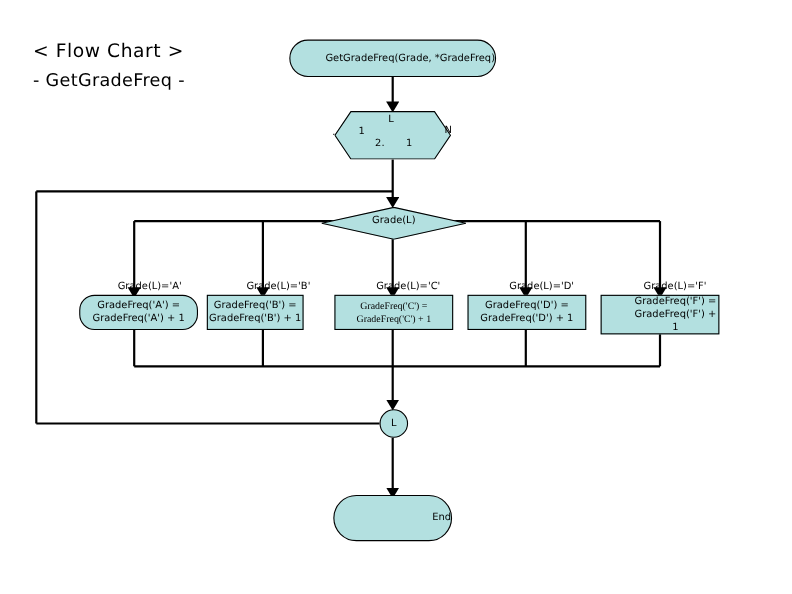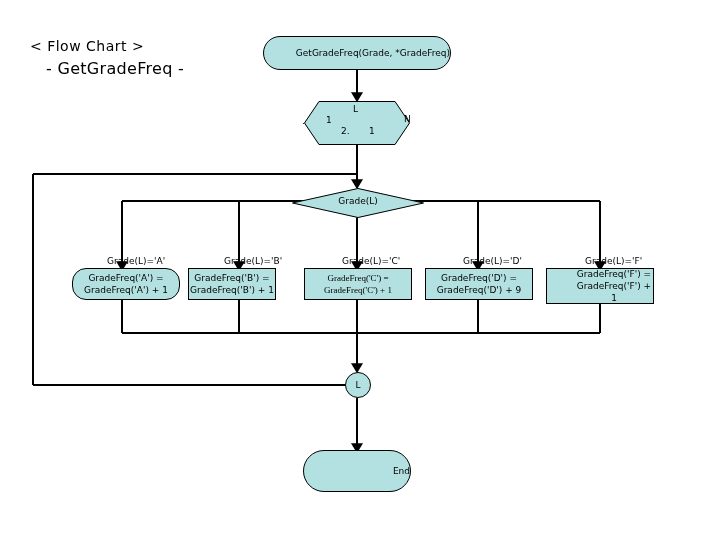--- a/index.html
+++ b/index.html
@@ -18,32 +18,31 @@
 
   
   #title-block {
     position: absolute;
     left: 30px;
     top: 38px;
     width: 230px;
     color: #000000;
   }
   #title-main {
-    font-size: 14px;
+    font-size: 17px;
     letter-spacing: 0.5px;
     white-space: nowrap;
     line-height: 1.15;
   }
   #title-sub {
     font-size: 16px;
     letter-spacing: 0.3px;
     white-space: nowrap;
     margin-top: 6px;
     line-height: 1.15;
-    margin-left: 16px;
   }
 
   
   .node {
     position: absolute;
     box-sizing: border-box;
     background: #b3e0e0;
     border: 1px solid #000000;
     color: #000000;
     display: flex;
@@ -245,21 +244,21 @@
   <div class="node process" style="left:304px; top:268px; width:108px; height:32px;font-family:Liberation Serif, serif;">
     <div>
       <div>GradeFreq('C') =</div>
       <div>GradeFreq('C') + 1</div>
     </div>
   </div>
 
   <div class="node process" style="left:425px; top:268px; width:108px; height:32px;">
     <div>
       <div>GradeFreq('D') =</div>
-      <div>GradeFreq('D') + 9</div>
+      <div>GradeFreq('D') + 1</div>
     </div>
   </div>
 
   <div class="node process" style="left:546px; top:268px; width:108px; height:36px;padding-left:28px;">
     <div>
       <div>GradeFreq('F') =</div>
       <div>GradeFreq('F') + 1</div>
     </div>
   </div>
 

